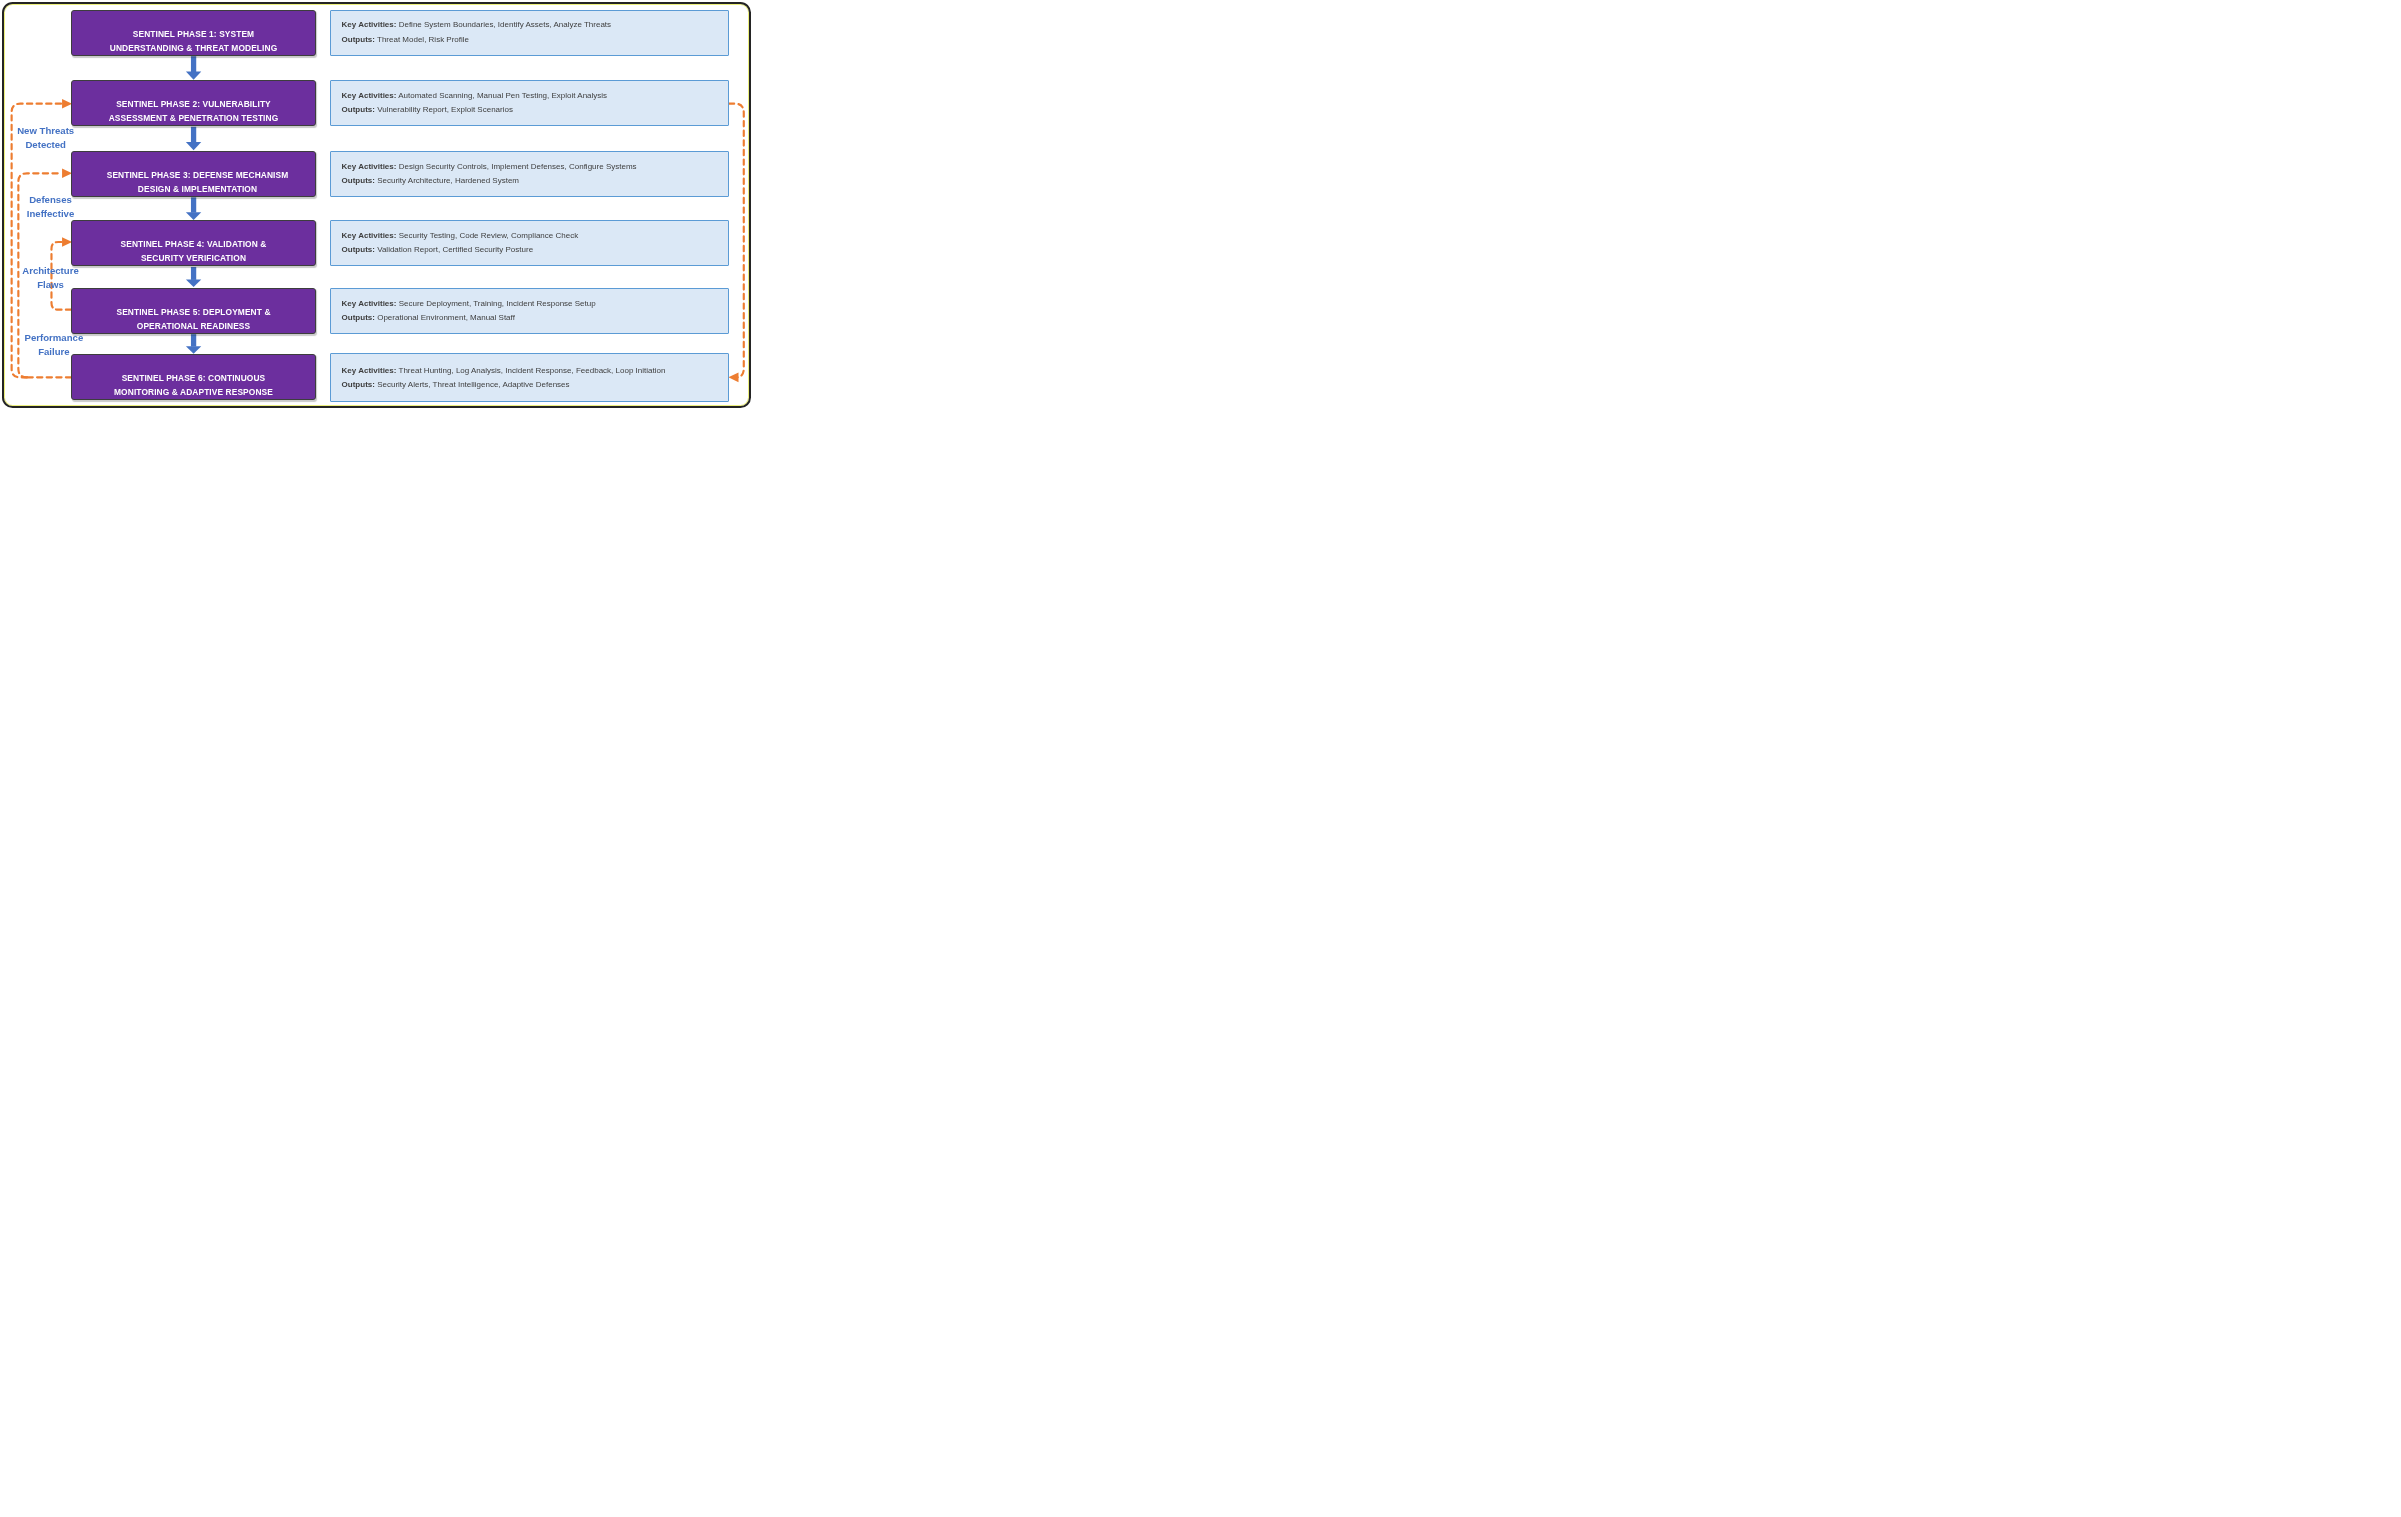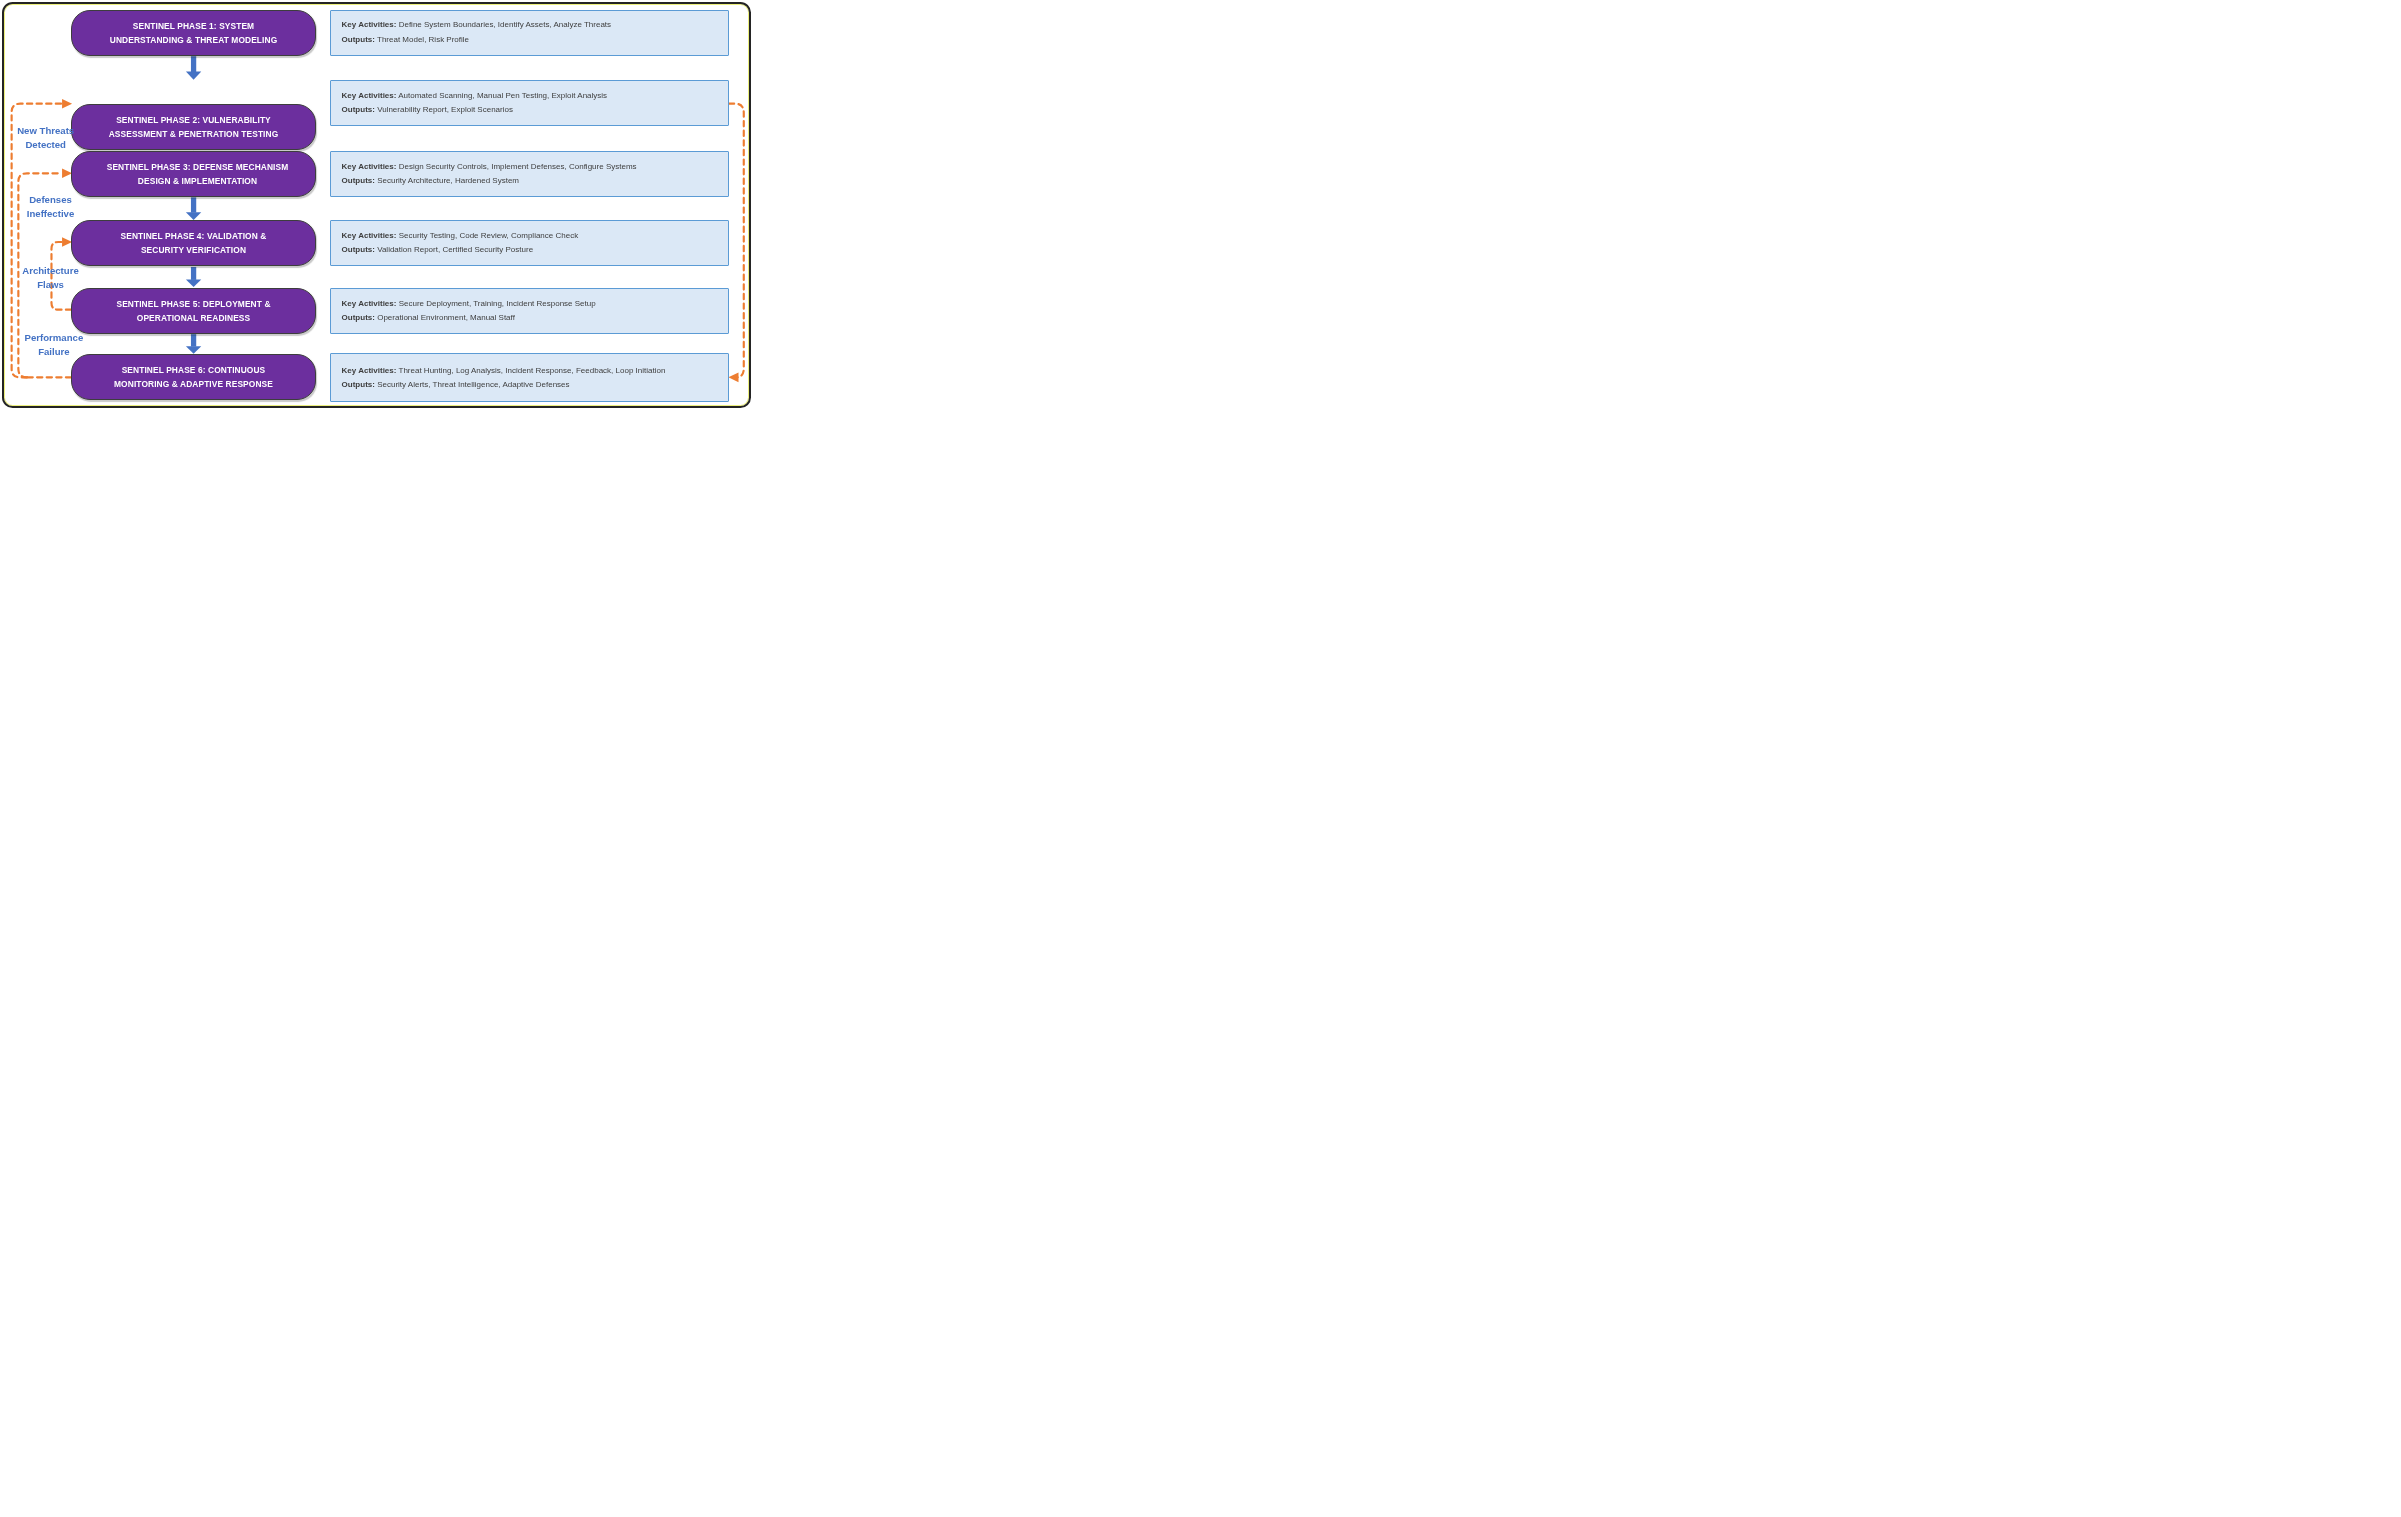--- a/index.html
+++ b/index.html
@@ -2,32 +2,32 @@
 <html style="font-size:7.7px"><head>
 <meta charset="utf-8">
 <style>
   html,body{margin:0;padding:0;background:#ffffff;font-family:"Liberation Sans",sans-serif;}
   .canvas{position:relative;width:753px;height:410px;background:#ffffff;overflow:hidden;}
   .frame{position:absolute;inset:1.9px;border:2.4px solid #242424;border-radius:10.6px;
          box-shadow:inset 0 0 0 1px #ecef7d;pointer-events:none;}
   .connectors{position:absolute;left:0;top:0;width:753px;height:410px;pointer-events:none;}
 
   .phase{position:absolute;left:71px;width:245px;height:46px;box-sizing:border-box;
-         background:#6C2F9E;border:1.9px solid #3D3D3D;border-radius:19px;
-         display:flex;align-items:center;justify-content:center;
+         background:#6C2F9E;border:1.9px solid #3D3D3D;border-radius:3px;
+         display:flex;align-items:flex-end;justify-content:center;
          box-shadow:1px 1.4px 1px rgba(40,40,40,0.25);}
   .phase-title{color:#ffffff;font-weight:bold;font-size:8.4px;line-height:14px;
          text-align:center;white-space:pre-line;letter-spacing:0.1px;}
 
   .info{position:absolute;left:330px;width:399px;height:46px;box-sizing:border-box;
         background:#DBE8F6;border:1.4px solid #5B9BD5;border-radius:1px;
         display:flex;flex-direction:column;justify-content:center;
         padding:0 10.6px;color:#3E3E3E;font-size:8px;line-height:14.4px;}
   .info b{color:#3E3E3E;}
-  .p1{top:9.6px;} .p2{top:80px;margin-top:24px;} .p3{top:151px;padding-left:8px;} .p4{top:220px;} .p5{top:288px;} .p6{top:354px;}
+  .p1{top:9.6px;} .p2{top:80px;} .p3{top:151px;padding-left:8px;} .p4{top:220px;} .p5{top:288px;} .p6{top:354px;}
   .i1{top:9.6px;} .i2{top:80px;} .i3{top:151px;} .i4{top:220px;} .i5{top:288px;}
   .i6{top:353px;height:49px;line-height:14px;}
 
   .fb-label{position:absolute;color:#4472C4;font-weight:bold;font-size:9.6px;line-height:14px;
             text-align:center;white-space:pre-line;}
   .fb-new{left:7.2px;width:77px;top:124px;}
   .fb-def{left:12px;width:77px;top:193px;}
   .fb-arch{left:12px;width:77px;top:264px;}
   .fb-perf{left:14.4px;width:79px;top:331px;}
 </style>

